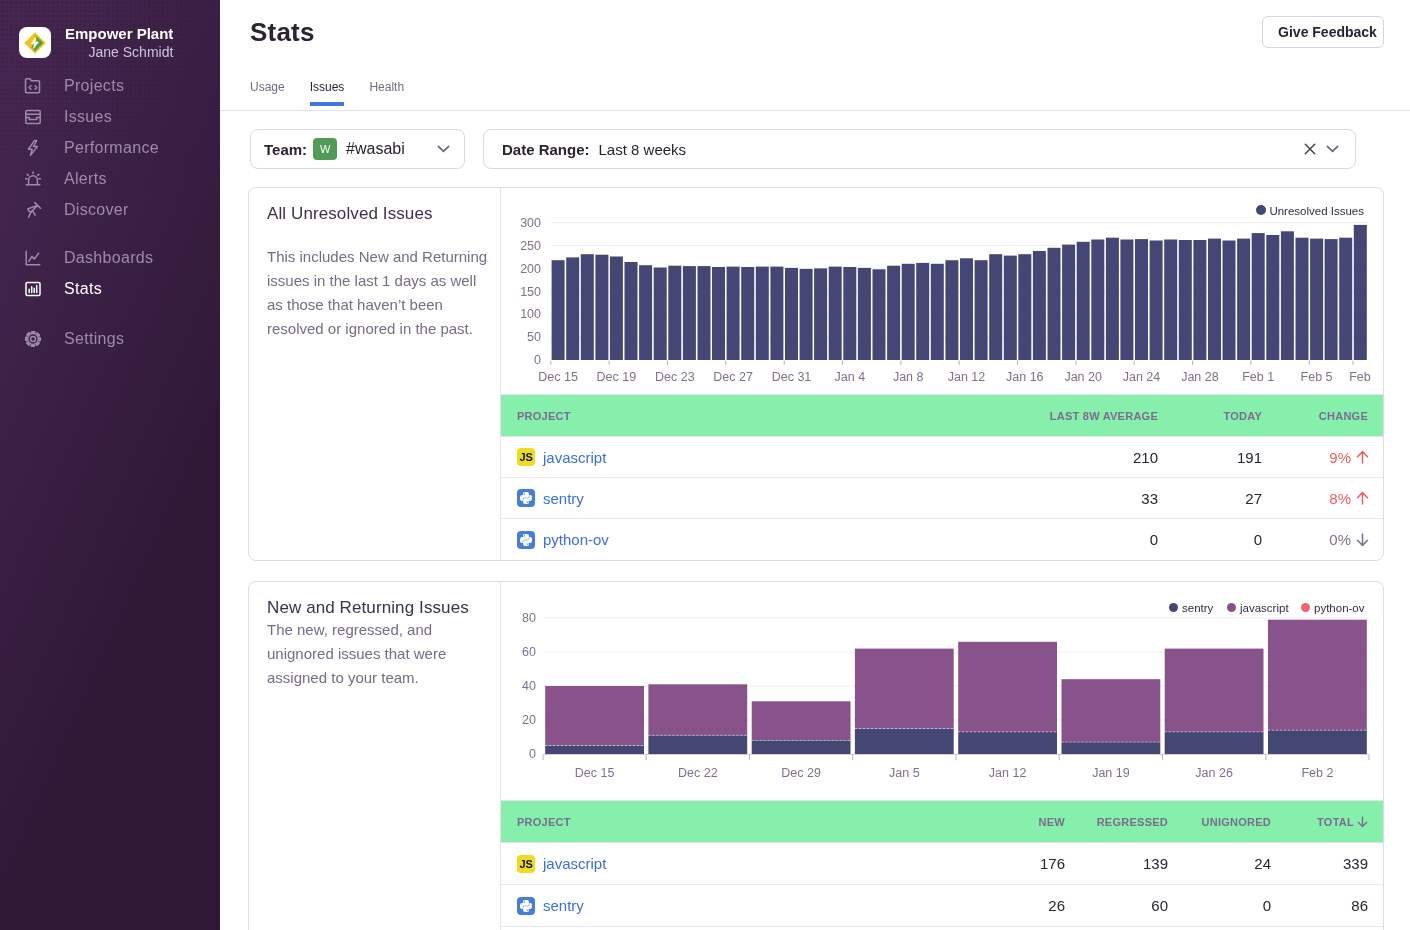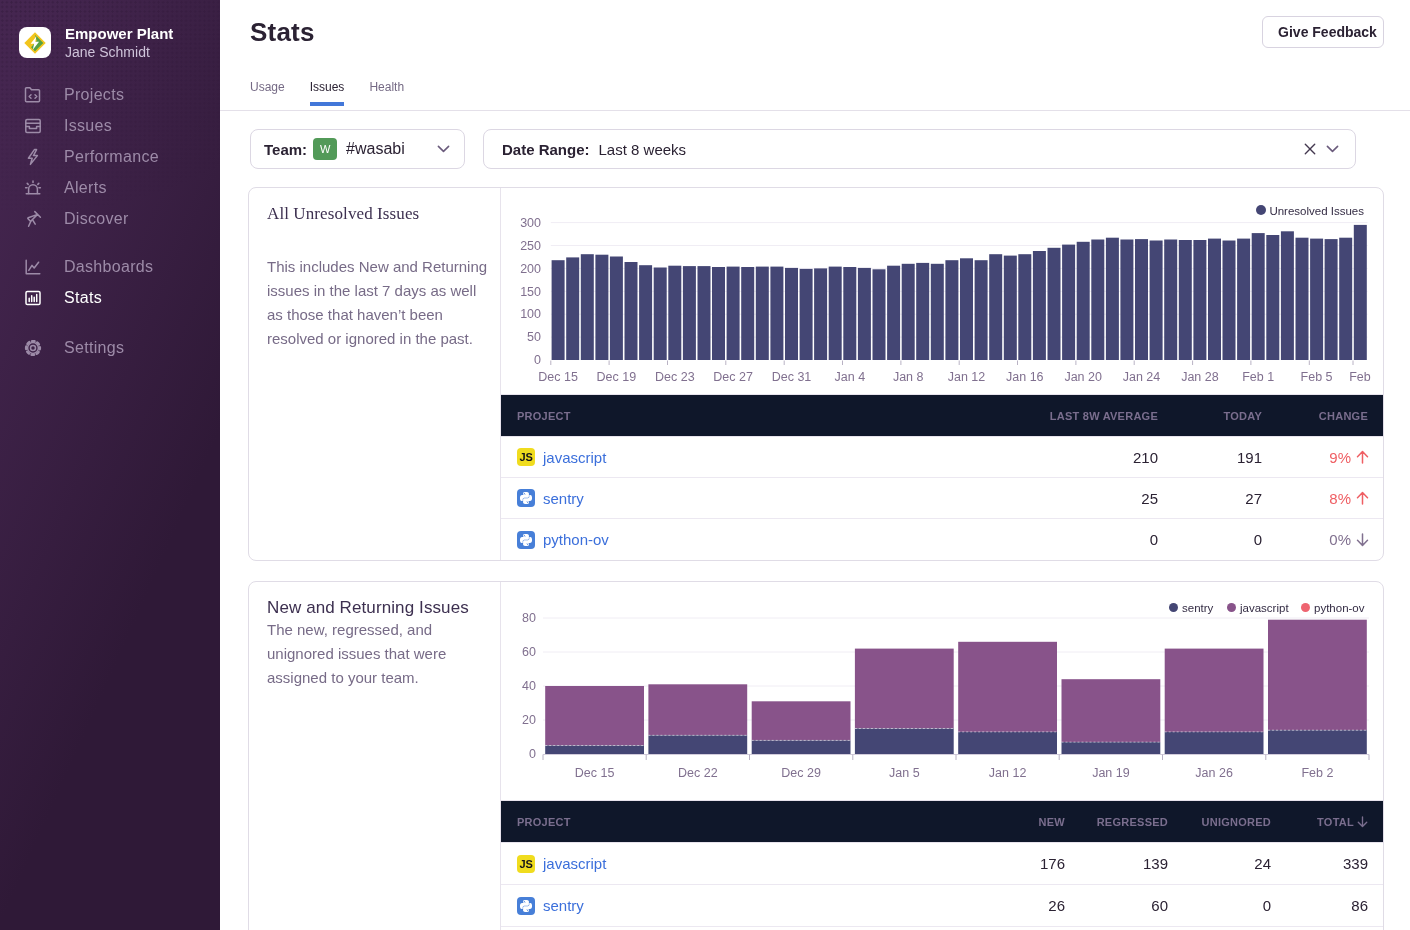--- a/index.html
+++ b/index.html
@@ -1,30 +1,30 @@
 <!DOCTYPE html>
 <html><head>
 <meta charset="utf-8">
 <style>
 * { margin:0; padding:0; box-sizing:border-box; }
 html,body { width:1410px; height:930px; overflow:hidden; font-family:"Liberation Sans", sans-serif; background:#fff; }
 body { position:relative; }
 
 .sidebar { position:absolute; left:0; top:0; width:220px; height:930px;
-  background:linear-gradient(294deg,#2f1937 35%,#452650 93%); color:#9d8ba8; }
+  background:linear-gradient(294deg,#2f1937 35%,#452650 93%); color:#9d8ba8;text-align:right; }
 .sidebar::before { content:""; position:absolute; left:0; top:0; right:0; height:300px; z-index:0;
   background-image:radial-gradient(rgba(18,5,24,0.22) 1px, transparent 1.15px); background-size:4.6px 4.6px;
   -webkit-mask-image:radial-gradient(ellipse 430px 300px at 12% 0%, rgba(0,0,0,0.85), transparent 72%); }
 .org, nav { position:relative; z-index:1; }
 .org { display:flex; align-items:center; padding:25px 0 0 19px; }
 .logo { width:32px; height:31px; background:#fff; border-radius:8px; display:flex; align-items:center; justify-content:center; }
 .names { margin-left:14px; }
 .names .o { color:#fff; font-weight:700; font-size:15px; line-height:18px; }
 .names .u { color:#cfc4da; font-size:14px; line-height:16px; margin-top:1px; }
-nav { margin-top:19px; }
+nav { margin-top:10px; }
 .item { display:flex; align-items:center; height:31px; padding-left:24px; font-size:16px; letter-spacing:0.3px; color:#9d8ba8; }
 .item .ic { width:18px; height:18px; margin-right:22px; display:flex; align-items:center; justify-content:center; }
 .item.active { color:#ffffff; }
 .gap { height:17px; }
 svg.nic { stroke:#9d8ba8; fill:none; stroke-width:1.5; stroke-linecap:round; stroke-linejoin:round; }
 .item.active svg.nic { stroke:#fff; }
 
 .main { position:absolute; left:220px; top:0; width:1190px; height:930px; background:#fff; }
 .head { position:absolute; left:0; top:0; width:1190px; height:111px; background:#fff; border-bottom:1px solid #e4e0e9; }
 h1 { position:absolute; left:30px; top:17px; font-size:26px; font-weight:700; color:#2b2233; letter-spacing:0.2px; }
@@ -42,30 +42,30 @@
   display:flex; align-items:center; justify-content:center; margin:0 9px 0 6px; }
 .sel.team .val { font-size:16px; }
 .sel.date { width:873px; padding:0 16px 0 18px; }
 .sel .sp { flex:1; }
 
 .panel { position:absolute; left:28px; width:1136px; background:#fff; border:1px solid #e0dce6; border-radius:8px; display:flex; }
 .p1 { top:187px; height:374px; }
 .p2 { top:581px; height:420px; }
 .pleft { width:252px; border-right:1px solid #e7e3ec; padding:16px 8px 0 18px; }
 .pleft h2 { font-size:17px; font-weight:400; color:#3d3050; letter-spacing:0.1px; }
-.p1 .pleft h2 { margin-bottom:31px;font-family:Liberation Serif, serif; }
+.p1 .pleft h2 { margin-bottom:21px; }
 .p2 .pleft h2 { font-size:17px; margin-bottom:0; }
 .pleft p { font-size:15px; line-height:24px; color:#776b87; max-width:223px; }
 
 .pright { flex:1; min-width:0; }
 .pright > svg { display:block; }
 .axl { font-size:12.5px; fill:#80708f; font-family:"Liberation Sans", sans-serif; }
 .leg { font-size:11.5px; fill:#342c44; font-family:"Liberation Sans", sans-serif; }
 
-.tbl .hrow { display:grid; height:43px; background:#0f172a; border-top:1px solid #e7e3ec; border-bottom:1px solid #e7e3ec;
+.tbl .hrow { display:grid; height:43px; background:#86efac; border-top:1px solid #e7e3ec; border-bottom:1px solid #e7e3ec;
   align-items:center; font-size:11px; font-weight:700; letter-spacing:0.25px; color:#7a6e8e; }
 .tbl .row { display:grid; height:41px; align-items:center; font-size:15px; border-bottom:1px solid #ece8f1; }
 .tbl .row:last-child { border-bottom:none; }
 .t1 .hrow, .t1 .row { grid-template-columns: 1fr 170px 104px 106px; }
 .t2 .hrow, .t2 .row { grid-template-columns: 1fr 120px 103px 103px 97px; }
 .t2 .row { height:42px; }
 .cell { text-align:right; padding-right:15px; white-space:nowrap; }
 .pc { display:flex; align-items:center; padding-left:16px; }
 .num { text-align:right; font-weight:400; color:#2b2233; padding-right:15px; }
 .chg { display:flex; align-items:center; justify-content:flex-end; gap:5px; padding-right:14px; font-weight:400; }
@@ -176,21 +176,21 @@
           </svg>
         </span>
         <svg width="13" height="8" viewBox="0 0 14 8" fill="none" stroke="#6a5b7c" stroke-width="1.7" stroke-linecap="round" stroke-linejoin="round">
           <path d="M1.5 1.2 L7 6.6 L12.5 1.2"></path>
         </svg>
       </div>
   </div>
   <div class="panel p1">
     <div class="pleft">
       <h2>All Unresolved Issues</h2>
-      <p>This includes New and Returning issues in the last 7 days as well as those that haven’t been resolved or ignored in the past.</p>
+      <p>This includes New and Returning issues in the last 1 days as well as those that haven’t been resolved or ignored in the past.</p>
     </div>
     <div class="pright">
       <svg width="882" height="206" viewBox="0 0 882 206">
 <line x1="49.8" y1="149.1" x2="866.6" y2="149.1" stroke="#f0edf4" stroke-width="1"></line>
 <line x1="49.8" y1="126.2" x2="866.6" y2="126.2" stroke="#f0edf4" stroke-width="1"></line>
 <line x1="49.8" y1="103.3" x2="866.6" y2="103.3" stroke="#f0edf4" stroke-width="1"></line>
 <line x1="49.8" y1="80.4" x2="866.6" y2="80.4" stroke="#f0edf4" stroke-width="1"></line>
 <line x1="49.8" y1="57.5" x2="866.6" y2="57.5" stroke="#f0edf4" stroke-width="1"></line>
 <line x1="49.8" y1="34.6" x2="866.6" y2="34.6" stroke="#f0edf4" stroke-width="1"></line>
 <rect x="50.6" y="72.2" width="13.0" height="99.8" fill="#444674"></rect>
@@ -312,21 +312,21 @@
           </div>
         <div class="row">
             <div class="pc">
               <span class="pyic">
                 <svg width="12" height="12" viewBox="0 0 24 24" fill="#fff">
                   <path d="M14.25.18l.9.2.73.26.59.3.45.32.34.34.25.34.16.33.1.3.04.26.02.2-.01.13V8.5l-.05.63-.13.55-.21.46-.26.38-.3.31-.33.25-.35.19-.35.14-.33.1-.3.07-.26.04-.21.02H8.77l-.69.05-.59.14-.5.22-.41.27-.33.32-.27.35-.2.36-.15.37-.1.35-.07.32-.04.27-.02.21v3.06H3.17l-.21-.03-.28-.07-.32-.12-.35-.18-.36-.26-.36-.36-.35-.46-.32-.59-.28-.73-.21-.88-.14-1.05-.05-1.23.06-1.22.16-1.04.24-.87.32-.71.36-.57.4-.44.42-.33.42-.24.4-.16.36-.1.32-.05.24-.01h.16l.06.01h8.16v-.83H6.18l-.01-2.75-.02-.37.05-.34.11-.31.17-.28.25-.26.31-.23.38-.2.44-.18.51-.15.58-.12.64-.1.71-.06.77-.04.84-.02 1.27.05zm-6.3 1.98l-.23.33-.08.41.08.41.23.34.33.22.41.09.41-.09.33-.22.23-.34.08-.41-.08-.41-.23-.33-.33-.22-.41-.09-.41.09zm13.09 3.95l.28.06.32.12.35.18.36.27.36.35.35.47.32.59.28.73.21.88.14 1.04.05 1.23-.06 1.23-.16 1.04-.24.86-.32.71-.36.57-.4.45-.42.33-.42.24-.4.16-.36.09-.32.05-.24.02-.16-.01h-8.22v.82h5.84l.01 2.76.02.36-.05.34-.11.31-.17.29-.25.25-.31.24-.38.2-.44.17-.51.15-.58.13-.64.09-.71.07-.77.04-.84.01-1.27-.04-1.07-.14-.9-.2-.73-.25-.59-.3-.45-.33-.34-.34-.25-.34-.16-.33-.1-.3-.04-.25-.02-.2.01-.13v-5.34l.05-.64.13-.54.21-.46.26-.38.3-.32.33-.24.35-.2.35-.14.33-.1.3-.06.26-.04.21-.02.13-.01h5.84l.69-.05.59-.14.5-.21.41-.28.33-.32.27-.35.2-.36.15-.36.1-.35.07-.32.04-.28.02-.21V6.07h2.09l.14.01zm-6.47 14.25l-.23.33-.08.41.08.41.23.33.33.23.41.08.41-.08.33-.23.23-.33.08-.41-.08-.41-.23-.33-.33-.23-.41-.08-.41.23z"></path>
                 </svg>
               </span>
               <span class="proj">sentry</span>
             </div>
-            <div class="num">25</div>
+            <div class="num">33</div>
             <div class="num">27</div>
             <div class="num chg up">
               <span>8%</span>
               <svg width="13" height="14" viewBox="0 0 13 14" fill="none" stroke="#ef5e63" stroke-width="1.5" stroke-linecap="round" stroke-linejoin="round">
                 <path d="M6.5 13 V1.8 M1.5 6.8 L6.5 1.6 L11.5 6.8"></path>
               </svg>
             </div>
           </div>
         <div class="row">
             <div class="pc">

